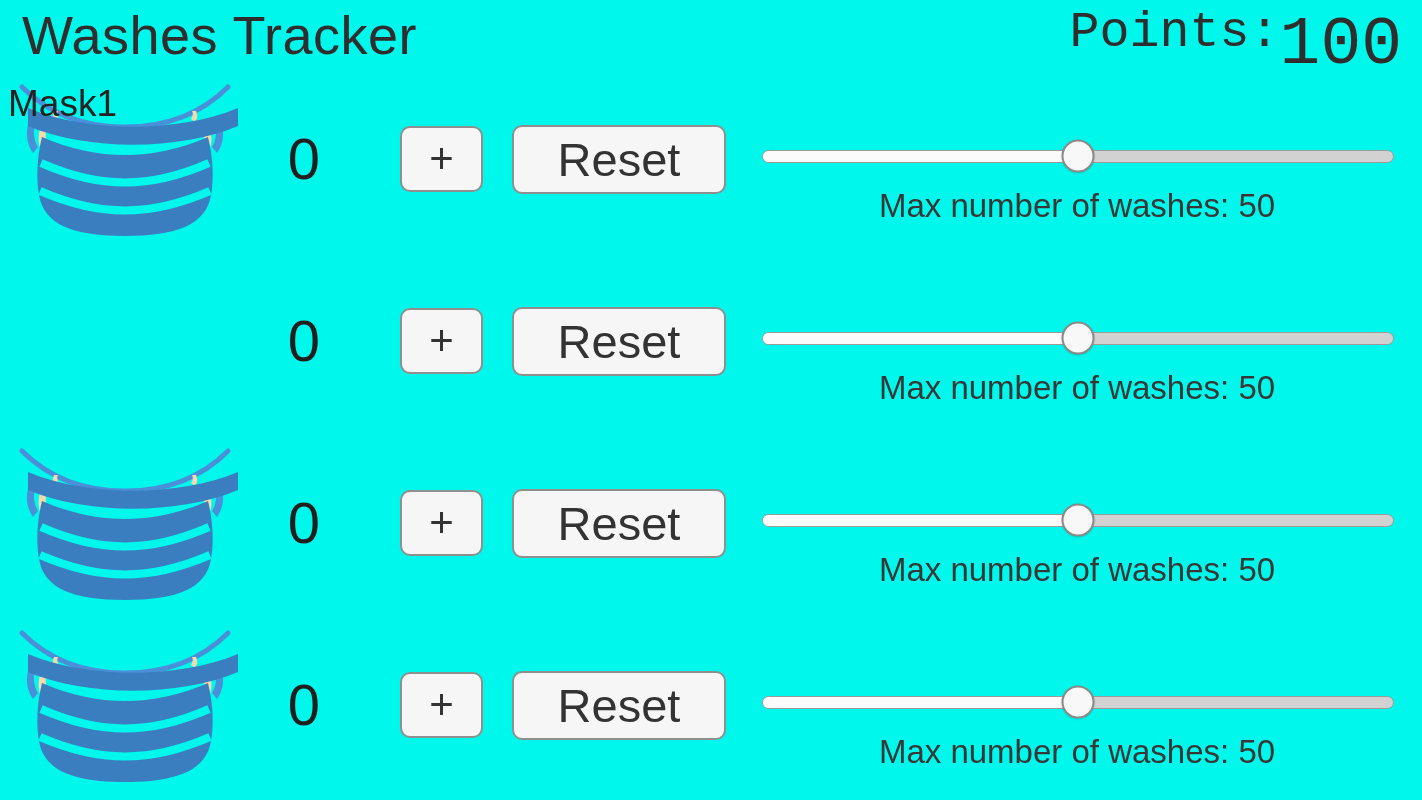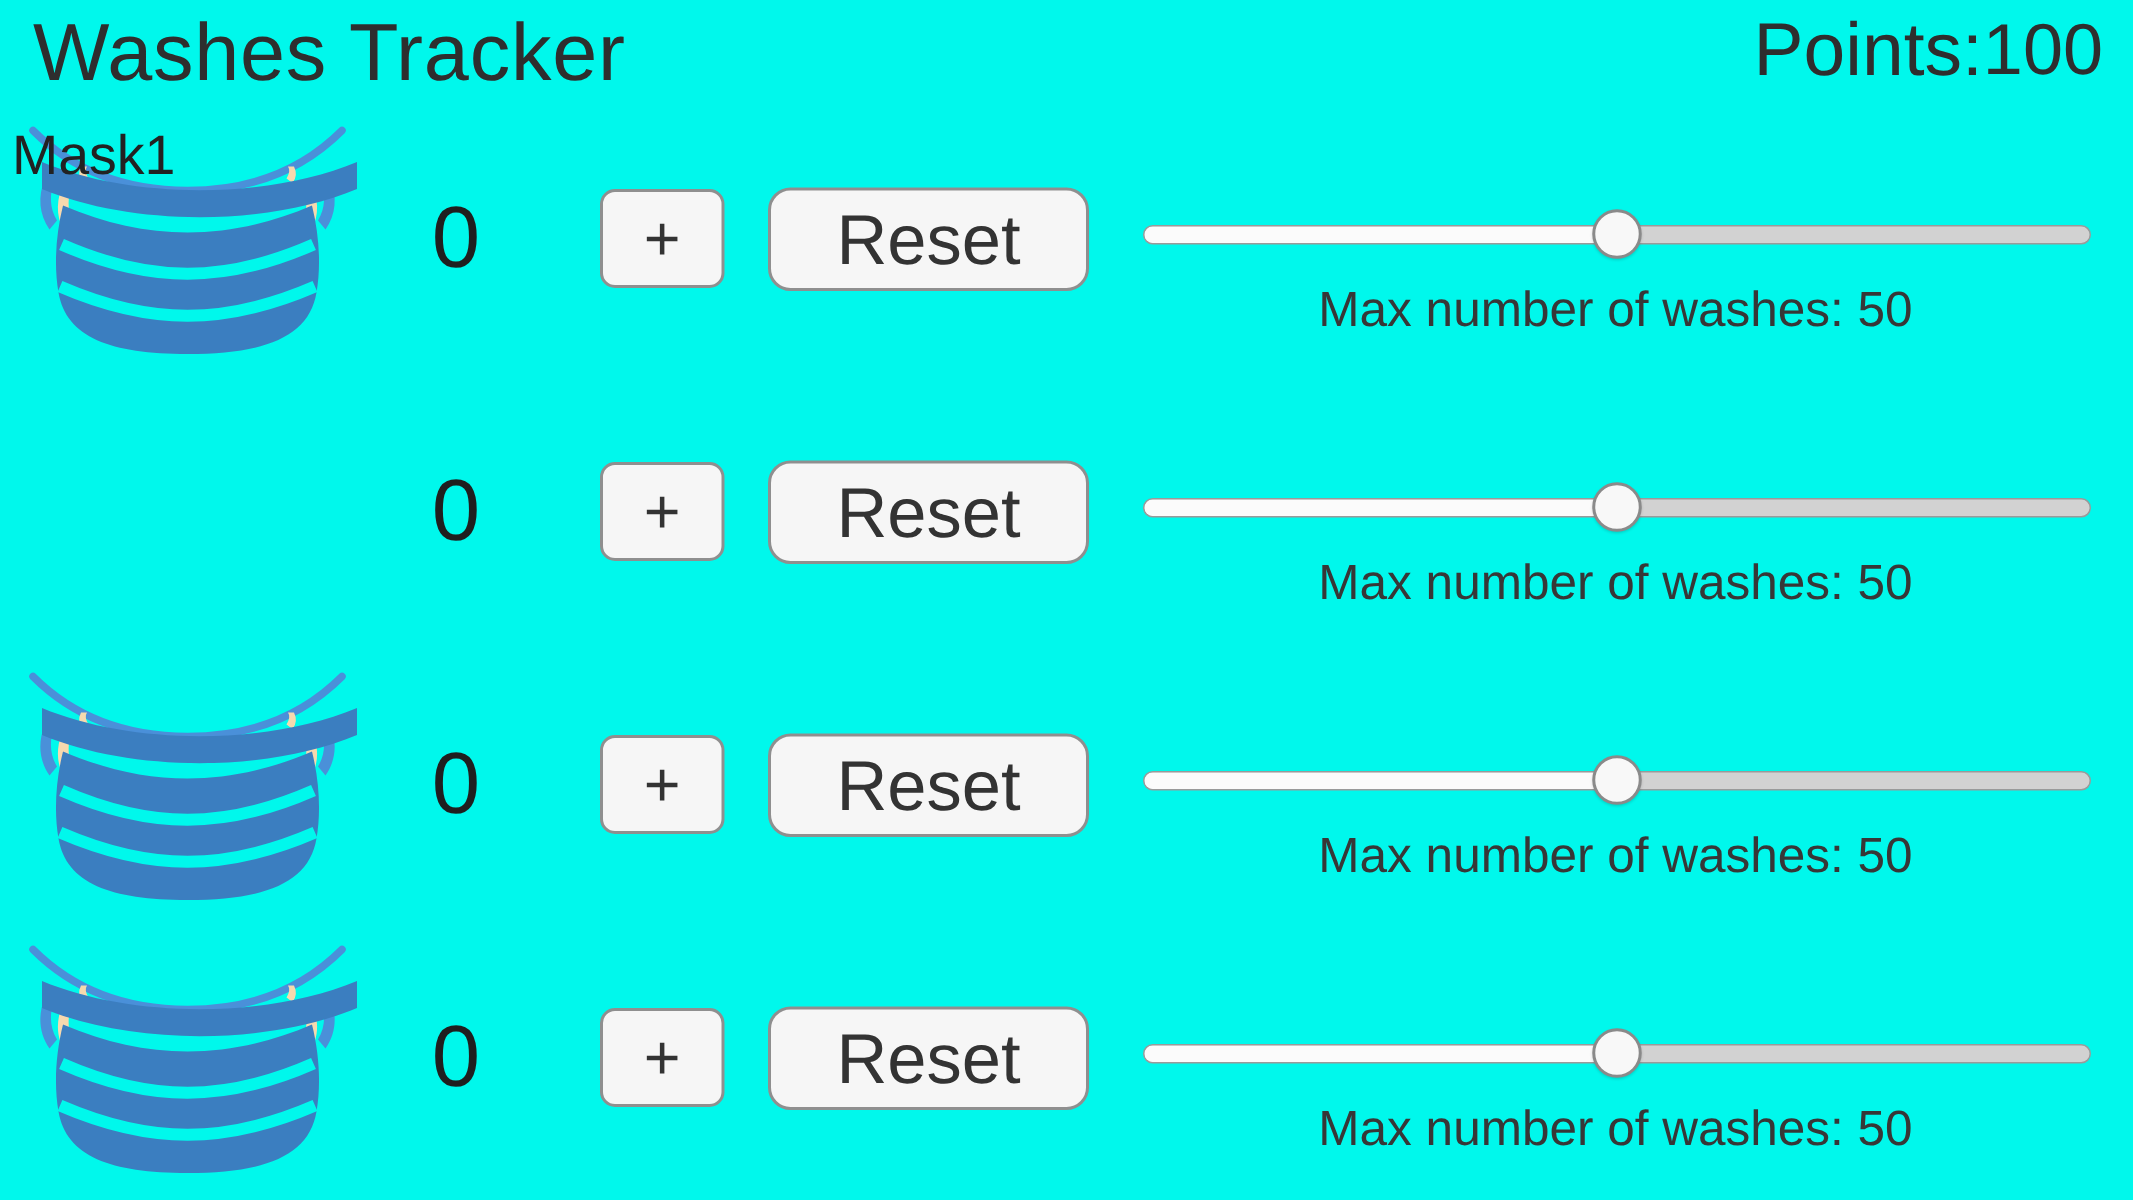--- a/index.html
+++ b/index.html
@@ -23,23 +23,24 @@
     font-weight: 400;
     color: var(--text-primary, #2E2E2E);
     letter-spacing: 0.5px;
   }
   .points {
     position: absolute;
     right: 20px; top: 4px;
     display: flex;
     align-items: flex-start;
     color: var(--text-primary, #2E2E2E);
+    font-family: Liberation Mono, monospace;
   }
   .points-label { font-size: 50px; }
-  .points-value { font-size: 48px; position: relative; top: 2px; }
+  .points-value { font-size: 68px; position: relative; top: 2px; }
 
   
   .row {
     position: absolute;
     left: 0;
     width: 1422px;
     height: 180px;
   }
   .mask-wrap {
     position: absolute;
@@ -75,21 +76,20 @@
   }
   .plus-btn {
     left: 400px; top: 47px;
     width: 83px; height: 66px;
     font-size: 42px;
   }
   .reset-btn {
     left: 512px; top: 46px;
     width: 214px; height: 69px;
     font-size: 47px;
-    border-radius: 15px;
   }
 
   
   .slider {
     position: absolute;
     left: 762px; top: 57px;
     width: 632px; height: 40px;
     cursor: pointer;
   }
   .slider-track {

